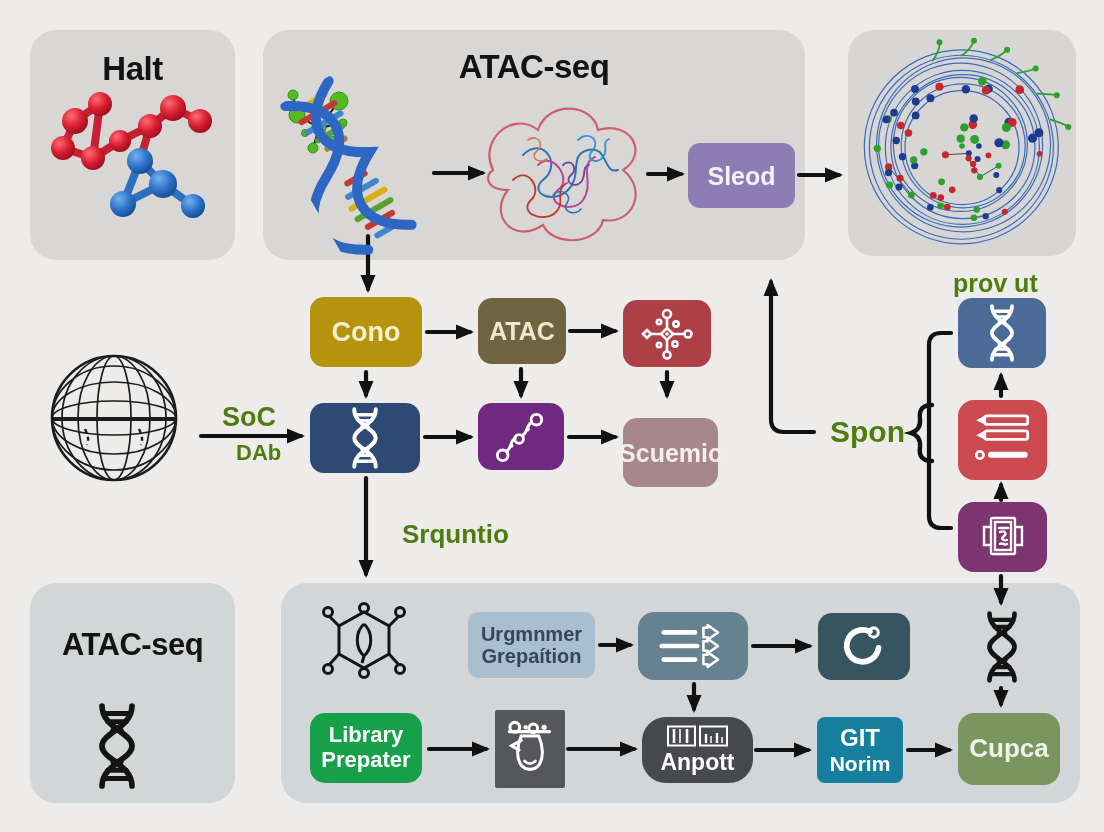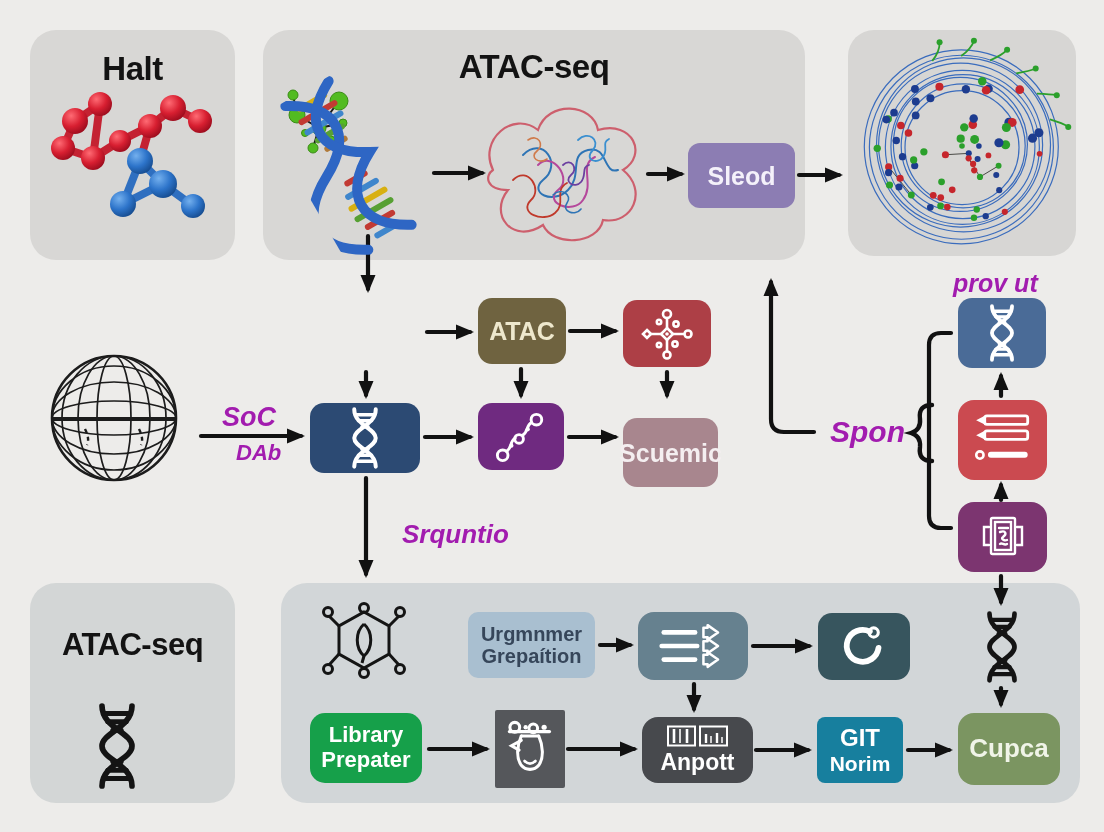--- a/index.html
+++ b/index.html
@@ -7,21 +7,21 @@
     position:relative;width:1104px;height:832px;overflow:hidden;
     background:#edecea;
     font-family:"Liberation Sans", sans-serif;
     color:#151515;
     padding-left:39px;
   }
   .panel{position:absolute;background:#d8d7d5;border-radius:26px;}
   .panel-title{position:absolute;left:0;right:0;text-align:center;font-weight:800;font-size:33px;color:#131313;letter-spacing:-.5px;}
   .node{position:absolute;display:flex;flex-direction:column;align-items:center;justify-content:center;
         color:#fff;font-weight:600;border-radius:14px;text-align:center;line-height:1.12;}
-  .lbl{position:absolute;font-weight:700;color:#a21caf;white-space:nowrap;font-style:italic;}
+  .lbl{position:absolute;font-weight:700;color:#4d7c0f;white-space:nowrap;}
   svg{display:block;}
   .abs{position:absolute;}
   .z1{z-index:1}.z2{z-index:2}.z3{z-index:3}
 </style>
 </head>
 <body>
 
 <div id="canvas">
 
   <svg width="0" height="0" style="position:absolute" aria-hidden="true">
@@ -297,20 +297,23 @@
       <ellipse cx="67" cy="67" rx="52" ry="62" stroke-width="1.7"></ellipse>
       <ellipse cx="67" cy="67" rx="62" ry="17" stroke-width="1.7"></ellipse>
       <ellipse cx="67" cy="67" rx="62" ry="36" stroke-width="1.7"></ellipse>
       <ellipse cx="67" cy="67" rx="62" ry="52" stroke-width="1.7"></ellipse>
       <line x1="5" y1="68" x2="129" y2="68" stroke-width="4"></line>
       <path d="M38,78 Q43,88 40,94" stroke-width="2.4" stroke-dasharray="4,4"></path>
       <path d="M92,78 Q97,88 94,94" stroke-width="2.4" stroke-dasharray="4,4"></path>
     </g>
   </svg>
 
+  <div class="node z3" style="left:310px;top:297px;width:112px;height:70px;background:#b6930e;">
+    <span style="font-size:27px;color:#f6efcf;">Cono</span>
+  </div>
 
   <div class="node z3" style="left:478px;top:298px;width:88px;height:66px;background:#6f6340;">
     <span style="font-size:25px;font-weight:700;color:#eee8cd;">ATAC</span>
   </div>
 
   <div class="node z3" style="left:623px;top:300px;width:88px;height:67px;background:#ad3f46;">
     <svg width="56" height="56" viewBox="0 0 56 56" style="color:#fff">
       <g fill="none" stroke="currentColor" stroke-width="2.6" stroke-linecap="round">
         <path d="M28,22 L34,28 L28,34 L22,28 Z"></path>
         <line x1="28" y1="12" x2="28" y2="22"></line>
@@ -464,21 +467,21 @@
         <path d="M15,14 C11,23 10,34 15,41 C19,46 27,46 31,41 C36,34 35,23 31,14"></path>
         <line x1="15" y1="14" x2="31" y2="14"></line>
         <path d="M15,18 L6,23 L13,27"></path>
         <path d="M18,37 Q23,42 28,37" stroke-width="2.4"></path>
       </g>
       <circle cx="19" cy="6" r="2" fill="currentColor"></circle>
       <circle cx="36" cy="6" r="2.4" fill="currentColor"></circle>
     </svg>
   </div>
 
-  <div class="node z3" style="left:642px;top:717px;width:111px;height:66px;background:#47494d;border-radius:16px;">
+  <div class="node z3" style="left:642px;top:717px;width:111px;height:66px;background:#47494d;border-radius:24px;">
     <svg width="64" height="24" viewBox="0 0 64 22" style="color:#fff;margin-bottom:2px;">
       <g fill="none" stroke="currentColor" stroke-width="2">
         <rect x="2" y="1.5" width="27" height="19"></rect>
         <rect x="34" y="1.5" width="27" height="19"></rect>
         <line x1="8" y1="4" x2="8" y2="18" stroke-width="2.6"></line>
         <line x1="14" y1="4" x2="14" y2="18" stroke-width="1.6"></line>
         <line x1="21" y1="4" x2="21" y2="18" stroke-width="2.6"></line>
         <line x1="40" y1="9" x2="40" y2="18" stroke-width="2.4"></line>
         <line x1="45" y1="11" x2="45" y2="18" stroke-width="1.5"></line>
         <line x1="51" y1="8" x2="51" y2="18" stroke-width="2.4"></line>

